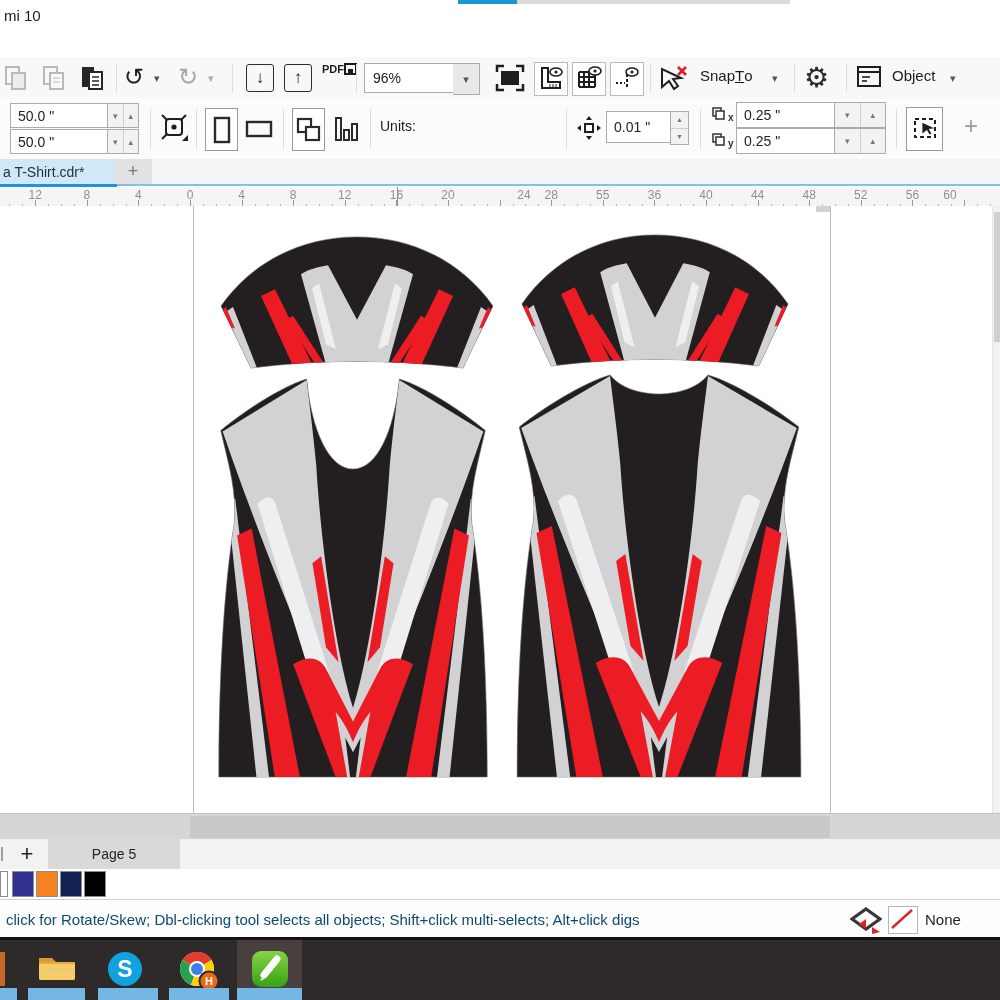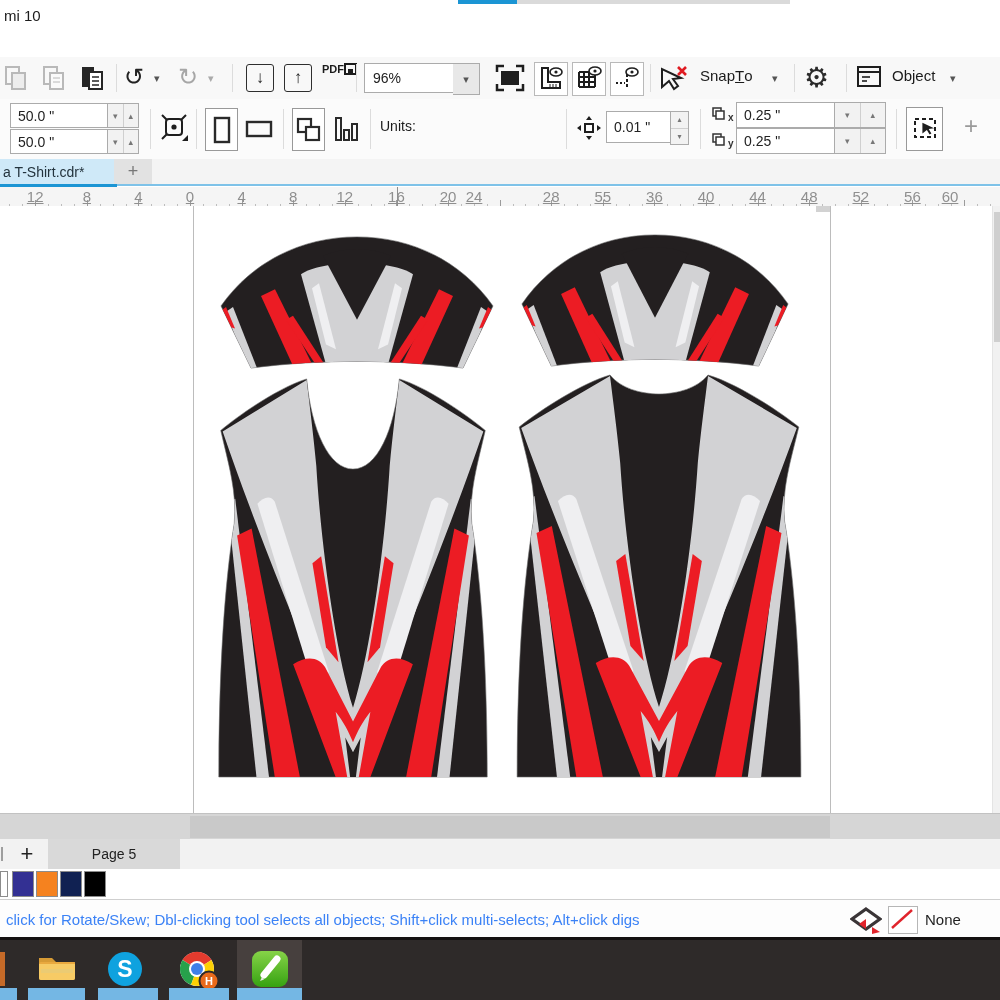--- a/index.html
+++ b/index.html
@@ -48,21 +48,21 @@
   .plusbig{font-size:24px;color:#9a9a9a;line-height:1;}
   
   .doctabs{left:0;top:159px;width:1000px;height:25px;background:#f4f4f4;}
   .dtab{position:absolute;left:0;top:0;width:111px;height:25px;background:#cfe9f8;font-size:14px;color:#23333d;
         display:flex;align-items:center;padding-left:3px;overflow:hidden;white-space:nowrap;}
   .dplus{position:absolute;left:114px;top:0;width:38px;height:25px;background:#e2e2e2;display:flex;
          align-items:center;justify-content:center;font-size:18px;color:#777;}
   .tabline-base{left:0;top:184px;width:1000px;height:2px;background:#7ec2e8;}
   .tabline-active{left:0;top:184px;width:117px;height:3px;}
   .ruler{left:0;top:187px;width:1000px;height:19px;background:#f5f5f5;border-bottom:1px solid #d8d8d8;overflow:hidden;}
-  .rlabel{position:absolute;top:1px;transform:translateX(-50%);font-size:15px;color:#8f8f8f;text-decoration:underline;}
+  .rlabel{position:absolute;top:1px;transform:translateX(-50%);font-size:12px;color:#8f8f8f;}
   .tick{position:absolute;bottom:0;width:1px;height:2px;background:#bdbdbd;}
   .tick.major{height:6px;background:#9b9b9b;}
   .rcursor{position:absolute;top:0;width:1px;height:19px;background:#8f8f8f;}
   
   .canvas{left:0;top:206px;width:1000px;height:607px;background:#fff;}
   .pageborder{position:absolute;top:0;width:1px;height:607px;background:#bcbcbc;}
   .ptopmark{position:absolute;left:816px;top:0;width:14px;height:6px;background:#d2d2d2;}
   .vscroll{position:absolute;left:992px;top:0;width:8px;height:607px;background:#f1f1f1;border-left:1px solid #e4e4e4;}
   .vthumb{position:absolute;left:1px;top:6px;width:6px;height:130px;background:#cfcfcf;}
   .jersey{position:absolute;}
@@ -71,21 +71,21 @@
   .hthumb{position:absolute;left:190px;top:2px;width:640px;height:22px;background:#c9c9c9;}
   .pagebar{left:0;top:839px;width:1000px;height:30px;background:#f2f2f2;}
   .pnav{position:absolute;left:1px;top:8px;width:2px;height:14px;background:#9e9e9e;}
   .paddpage{position:absolute;left:12px;top:0;width:30px;height:30px;display:flex;align-items:center;
             justify-content:center;font-size:22px;color:#222;}
   .ptab{position:absolute;left:48px;top:0;width:132px;height:30px;background:#d9d9d9;font-size:14px;color:#222;
         display:flex;align-items:center;justify-content:center;}
   .palettebar{left:0;top:869px;width:1000px;height:30px;background:#fff;}
   .swatch{position:absolute;top:2px;width:22px;height:26px;border:1px solid #8c8c8c;box-sizing:border-box;}
   .statusbar{left:0;top:899px;width:1000px;height:38px;background:#fdfdfd;border-top:1px solid #cfcfcf;}
-  .statustext{position:absolute;left:6px;top:0;height:38px;display:flex;align-items:center;font-size:15px;color:#3b82f6;}
+  .statustext{position:absolute;left:6px;top:0;height:38px;display:flex;align-items:center;font-size:15px;color:#0c4a6e;}
   .nonebox{position:absolute;left:888px;top:6px;width:28px;height:26px;background:#fff;border:1px solid #b6b6b6;}
   .nonetext{position:absolute;left:925px;top:0;height:38px;display:flex;align-items:center;font-size:15px;color:#1f1f1f;}
   
   .winborder{left:0;top:937px;width:1000px;height:3px;background:#141111;}
   .taskbar{left:0;top:940px;width:1000px;height:60px;background:#2e2a29;}
   .tk-hover{position:absolute;left:237px;top:0;width:65px;height:60px;background:#47403e;}
   .tkicon{position:absolute;top:10px;}
   .tk-bar{position:absolute;bottom:0;height:12px;}
   .tk-sliver{position:absolute;left:0;top:12px;width:5px;height:34px;background:#c56a28;}
 </style>
@@ -385,21 +385,21 @@
       <div class="tick" style="left: 989.8px;"></div>
       <div class="rlabel" style="left: 35.2px;">12</div>
       <div class="rlabel" style="left: 86.8px;">8</div>
       <div class="rlabel" style="left: 138.4px;">4</div>
       <div class="rlabel" style="left: 190px;">0</div>
       <div class="rlabel" style="left: 241.6px;">4</div>
       <div class="rlabel" style="left: 293.2px;">8</div>
       <div class="rlabel" style="left: 344.8px;">12</div>
       <div class="rlabel" style="left: 396.4px;">16</div>
       <div class="rlabel" style="left: 448px;">20</div>
-      <div class="rlabel" style="left: 474px;">24</div>
+      <div class="rlabel" style="left: 524px;">24</div>
       <div class="rlabel" style="left: 551.2px;">28</div>
       <div class="rlabel" style="left: 602.8px;">55</div>
       <div class="rlabel" style="left: 654.4px;">36</div>
       <div class="rlabel" style="left: 706px;">40</div>
       <div class="rlabel" style="left: 757.6px;">44</div>
       <div class="rlabel" style="left: 809.2px;">48</div>
       <div class="rlabel" style="left: 860.8px;">52</div>
       <div class="rlabel" style="left: 912.4px;">56</div>
       <div class="rlabel" style="left: 950px;">60</div>
       <div class="rcursor" style="left: 397px;"></div>

